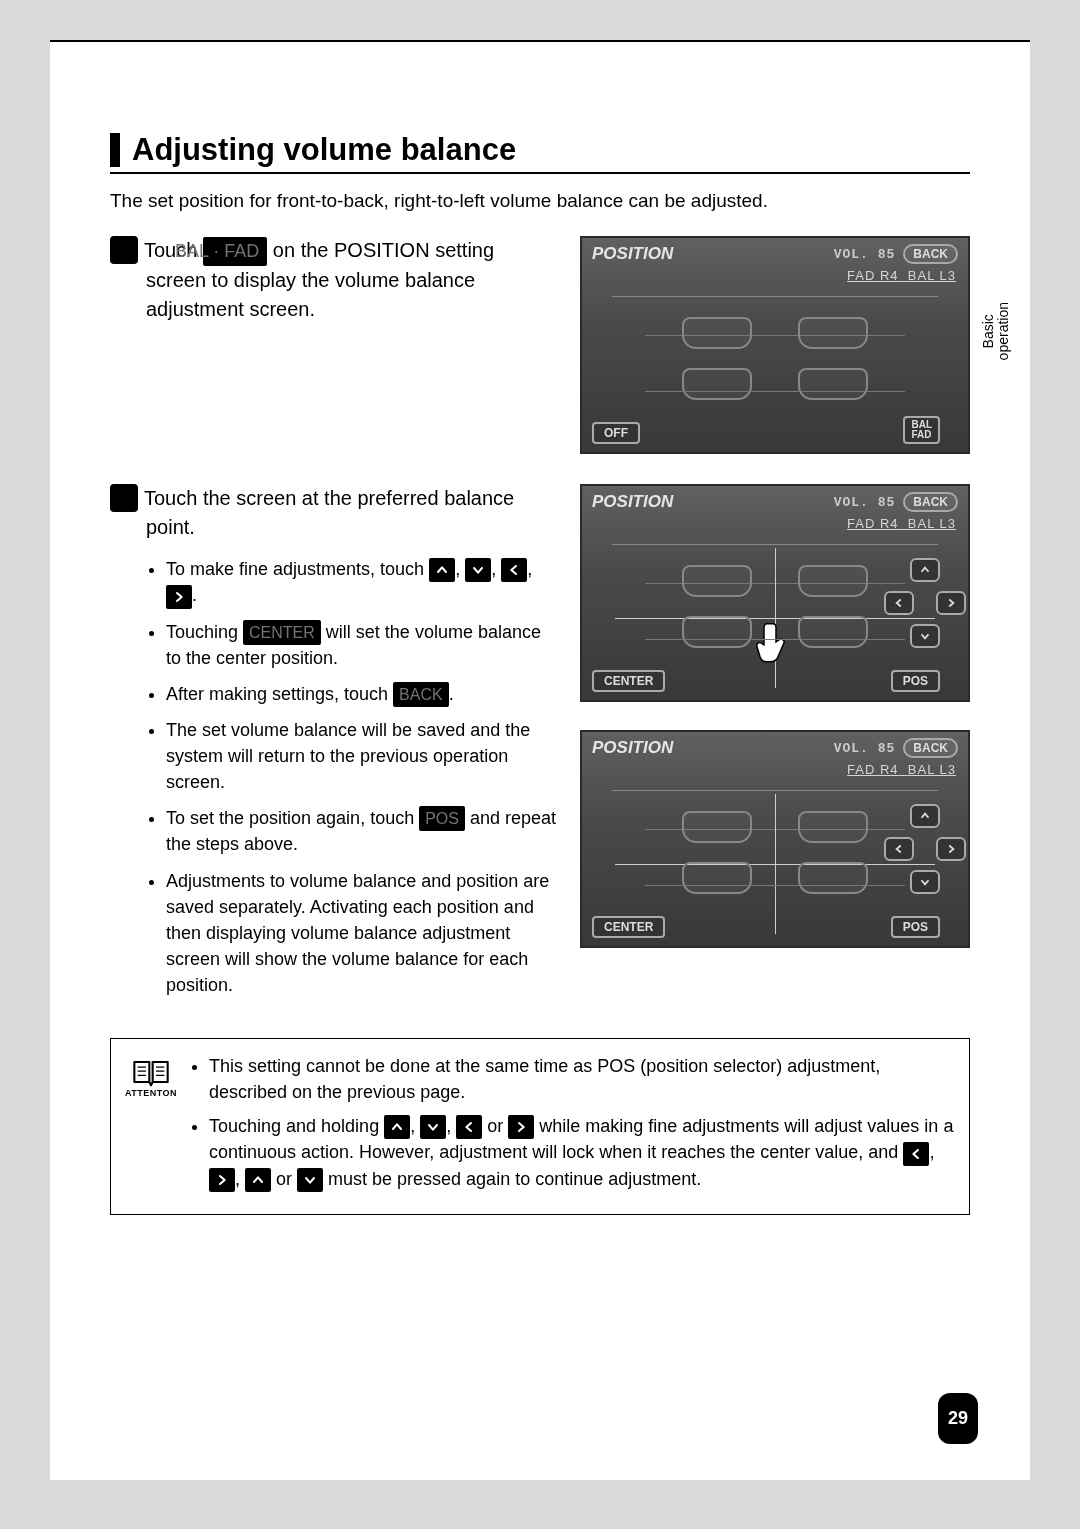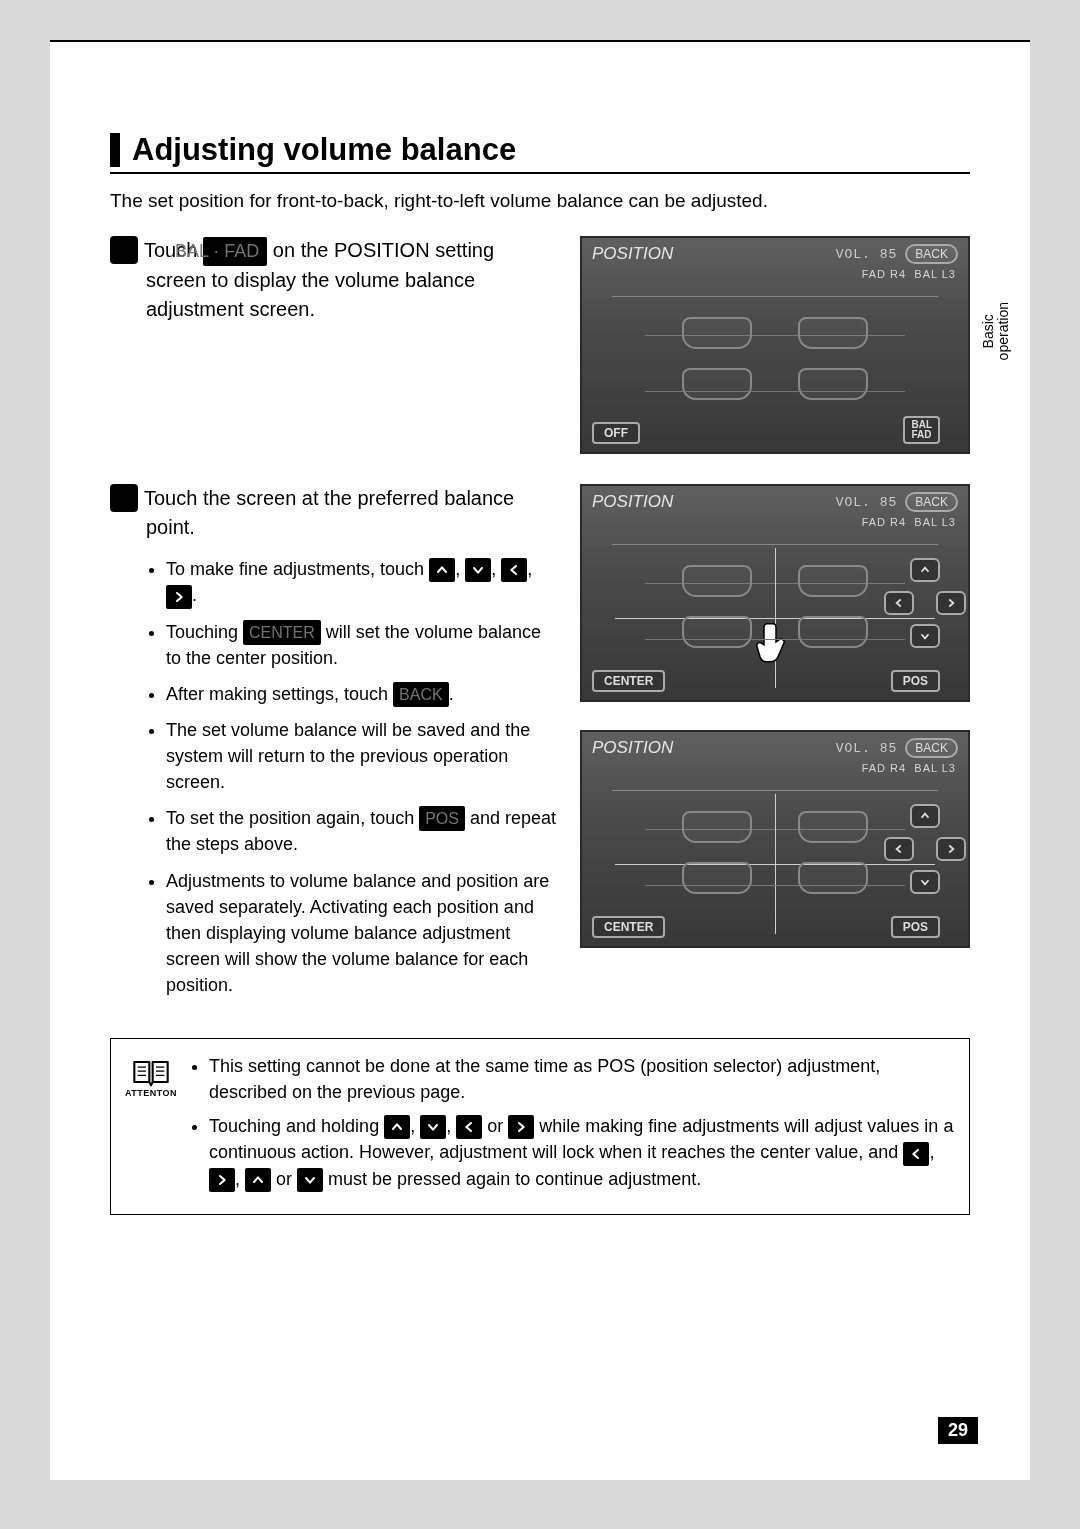--- a/index.html
+++ b/index.html
@@ -98,33 +98,33 @@
     background: linear-gradient(#606060,#4a4a4a 40%,#383838);
     border: 2px solid #2a2a2a;
     position: relative;
     color: #e5e5e5;
     font-family: Arial, sans-serif;
     overflow: hidden;
   }
   .shot .hdr {
     display:flex; align-items:center; justify-content:space-between;
     padding: 6px 10px 4px 10px;
-    font-weight: normal; font-style: italic;
+    font-weight: bold; font-style: italic;
     font-size: 17px;
   }
   .shot .hdr .r { display:flex; align-items:center; gap:8px; font-style:normal; font-size:13px;}
   .shot .vol7 {
     font-family: "Courier New", monospace; letter-spacing: 1px; color:#ccc;text-align:right;
   }
   .shot .backbtn {
     border:2px solid #aaa; border-radius:10px; padding:1px 8px; font-size:12px; color:#ddd;
     background: rgba(255,255,255,0.05);
   }
   .shot .sub {
-    text-align: right; font-size: 11px; padding: 0 12px 2px 0; letter-spacing: 1px; color:#d5d5d5;
+    text-align: right; font-size: 13px; padding: 0 12px 2px 0; letter-spacing: 1px; color:#d5d5d5;text-decoration:underline;
   }
   .shot .cabin {
     position:absolute; left:30px; right:30px; top:58px; bottom:22px;
     border-top: 1px solid #888;
   }
   .shot .cabin::before, .shot .cabin::after {
     content:""; position:absolute; left:10%; right:10%; height:1px; background:#777;
   }
   .shot .cabin::before { top:38px;}
   .shot .cabin::after { bottom:38px;}
@@ -197,21 +197,21 @@
   .attention-content li { margin-bottom: 8px; }
   .icon-sq {
     display:inline-flex; align-items:center; justify-content:center;
     width:26px; height:24px; background:#000; color:#fff; border-radius:2px;
     vertical-align: middle;
   }
   .icon-sq svg { width:16px; height:16px; stroke:#fff; stroke-width:3; fill:none; stroke-linecap:round; stroke-linejoin:round;}
   .pagenum {
     position:absolute; right:52px; bottom:36px;
     background:#000; color:#fff; font-weight:bold;
-    padding: 3px 10px; border-radius:0; font-size:18px;margin-left:28px;
+    padding: 15px 10px; border-radius:12px; font-size:18px;margin-left:28px;
   }
 </style>
 </head>
 <body>
 
 <div class="page">
 
   <div class="side-tab">
     <span>Basic</span><br>
     <span>operation</span>

